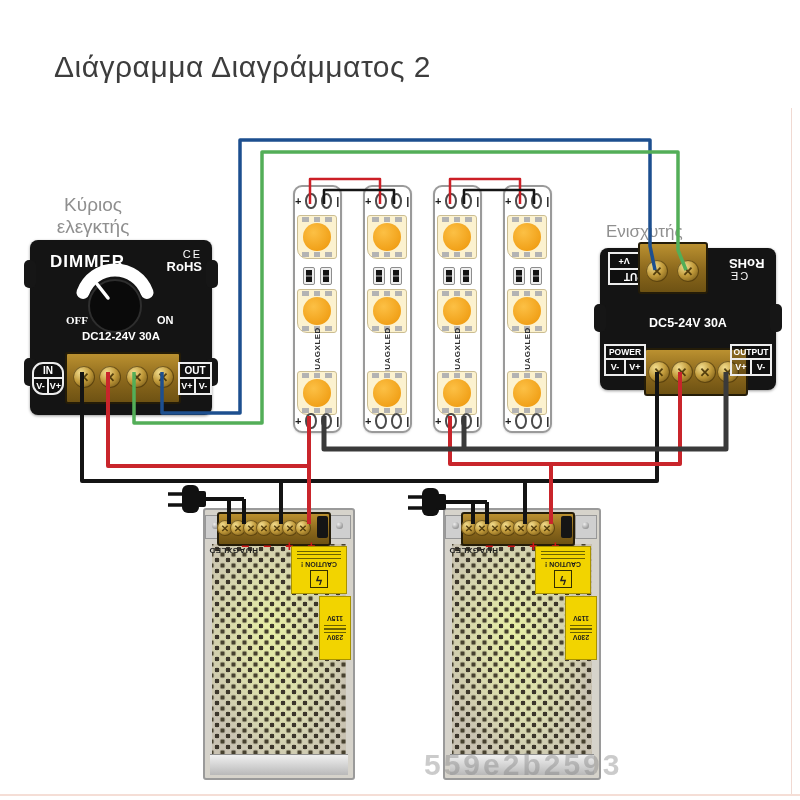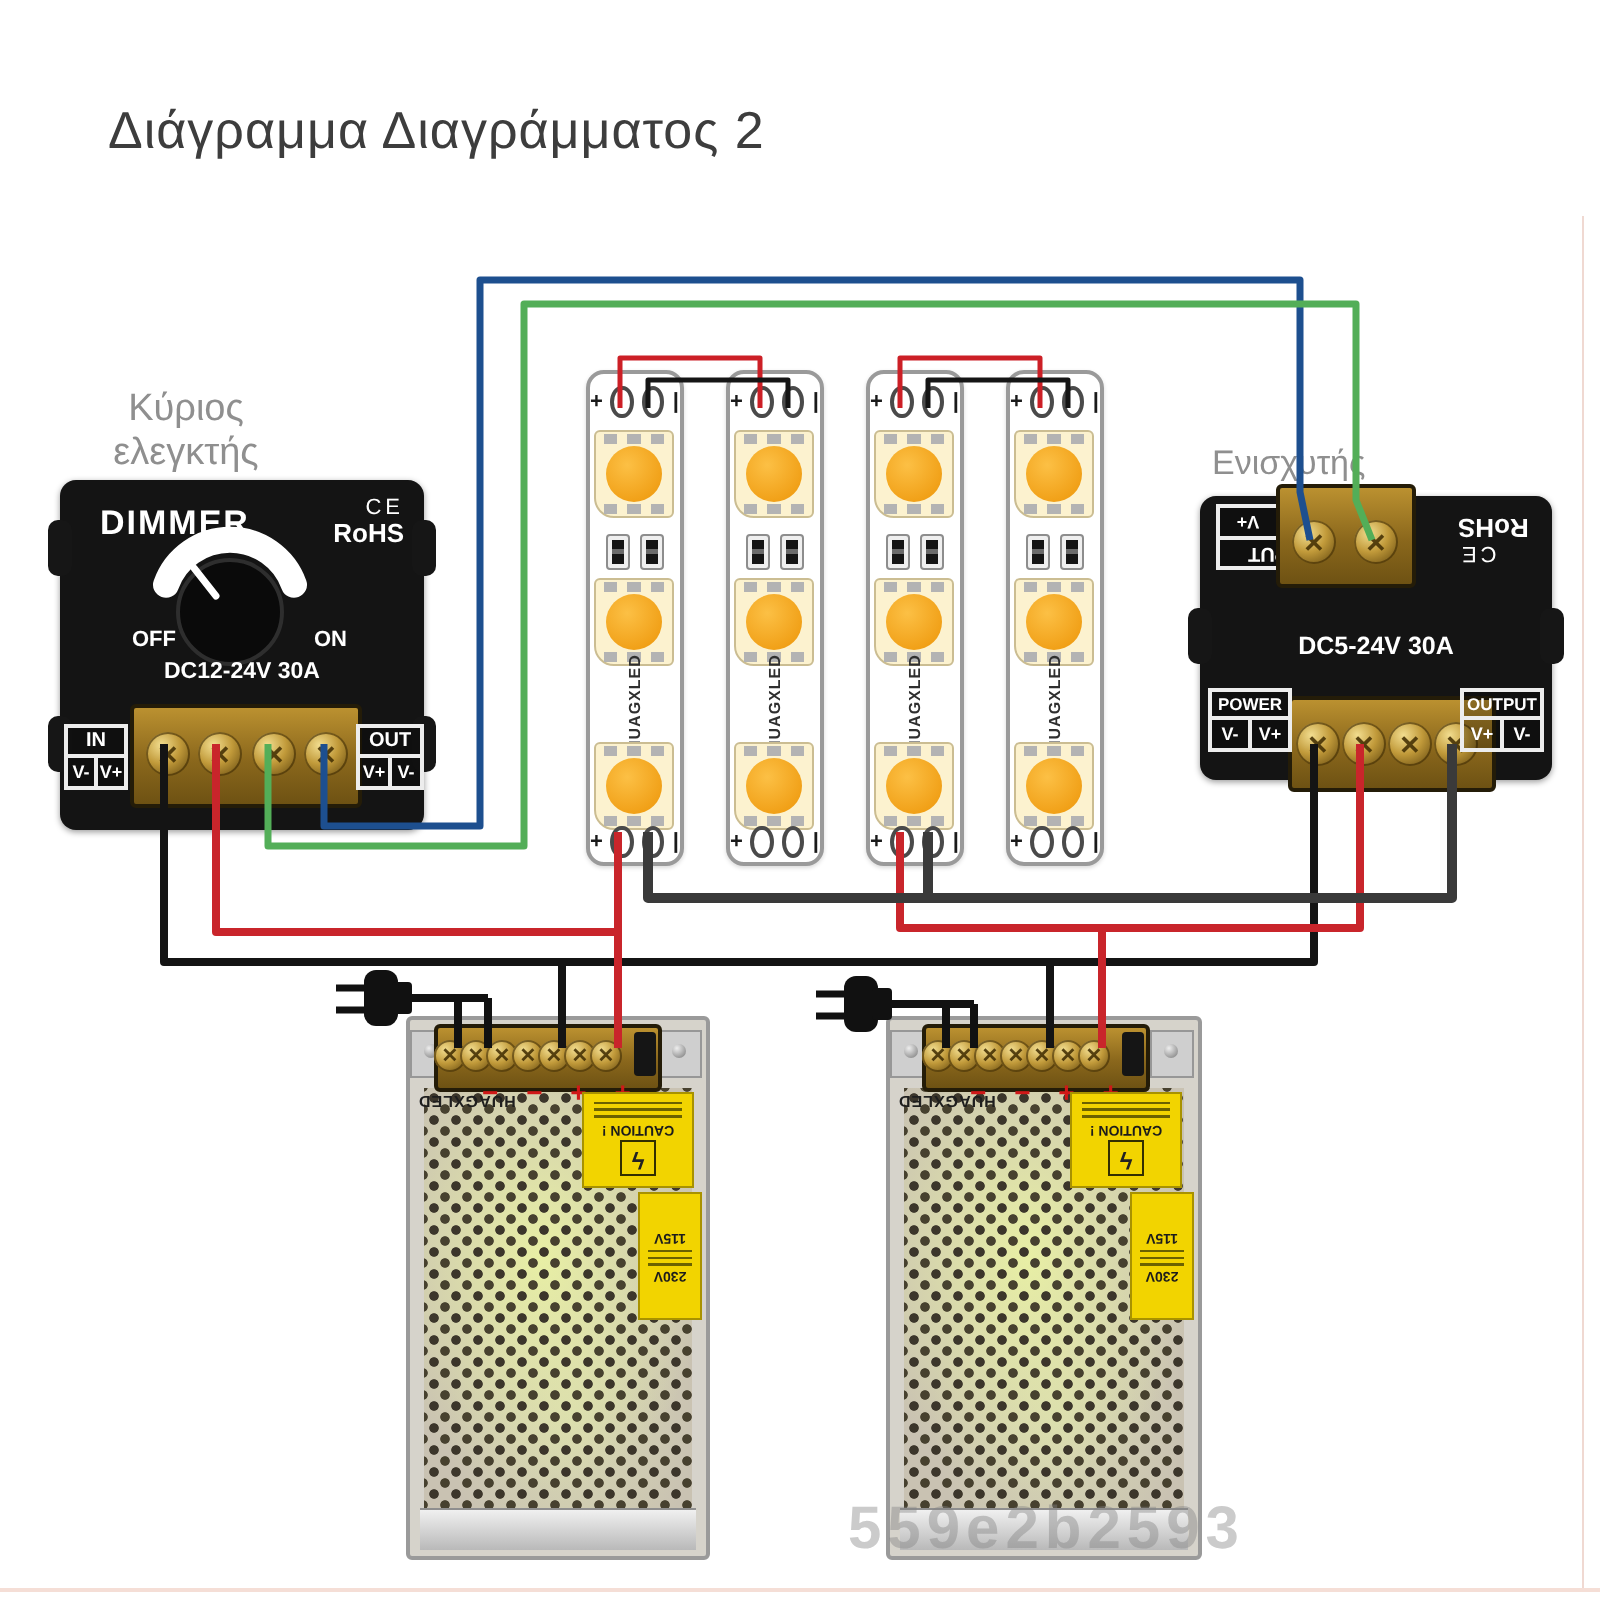--- a/index.html
+++ b/index.html
@@ -1,21 +1,21 @@
 <!DOCTYPE html>
 <html><head>
 <meta charset="utf-8">
 <style>
   html,body{margin:0;padding:0;background:#fff;}
   #scene{position:relative;width:800px;height:800px;background:#fff;overflow:hidden;
          font-family:"Liberation Sans",sans-serif;}
   .abs{position:absolute;}
 
   
-  .page-title{left:54px;top:50px;font-size:26px;color:#3d3d3d;letter-spacing:0.5px;}
+  .page-title{left:54px;top:50px;font-size:30px;color:#3d3d3d;letter-spacing:0.5px;}
   .gray-label{color:#8f8f8f;text-align:center;line-height:1.15;}
   .ctrl-label{left:38px;top:194px;width:110px;font-size:19px;}
   .amp-label{left:606px;top:222px;width:110px;font-size:17px;text-align:left;}
   .caption{left:610px;top:512px;width:186px;text-align:center;color:#cd4b52;
            font-size:23px;line-height:1.3;}
 
   
   .device{background:#141414;border-radius:8px;box-shadow:0 1px 3px rgba(0,0,0,.4);}
   .ear{position:absolute;width:12px;height:28px;background:#161616;border-radius:5px;}
   .dev-name{position:absolute;color:#fff;font-weight:bold;}
@@ -139,32 +139,32 @@
     <div class="cemark">
       <div class="ce">CE</div>
       <div class="rohs">RoHS</div>
     </div>
 
     <svg class="abs" style="left:30px;top:16px;" width="110" height="94">
       <path d="M23,36.4 A34,34 0 0 1 87,36.4" stroke="#ffffff" stroke-width="13" fill="none" stroke-linecap="round"></path>
       <circle cx="55" cy="50" r="26" fill="#0a0a0a" stroke="#2e2e2e" stroke-width="2"></circle>
       <line x1="48" y1="42" x2="37" y2="28" stroke="#ffffff" stroke-width="3.5" stroke-linecap="round"></line>
     </svg>
-    <div class="onoff" style="left:36px;top:74px;">OFF</div>
+    <div class="onoff" style="left:36px;top:74px;font-family:Liberation Serif, serif;">OFF</div>
     <div class="onoff" style="left:127px;top:74px;">ON</div>
     <div class="spec" style="top:90px;">DC12-24V  30A</div>
 
     <div class="tblock" style="left:35px;top:112px;width:112px;height:48px;">
       <div class="screw screw-lg" style="left:6px;top:12px;">✕</div>
       <div class="screw screw-lg" style="left:32px;top:12px;">✕</div>
       <div class="screw screw-lg" style="left:59px;top:12px;">✕</div>
       <div class="screw screw-lg" style="left:85px;top:12px;">✕</div>
     </div>
 
-    <div class="iobox" style="left:2px;top:122px;width:28px;">
+    <div class="iobox" style="left:2px;top:122px;width:28px;border-radius:11px;">
       <div class="t">IN</div>
       <div class="p">
         <span>V-</span>
         <span>V+</span>
       </div>
     </div>
     <div class="iobox" style="left:148px;top:122px;width:30px;">
       <div class="t">OUT</div>
       <div class="p">
         <span>V+</span>

